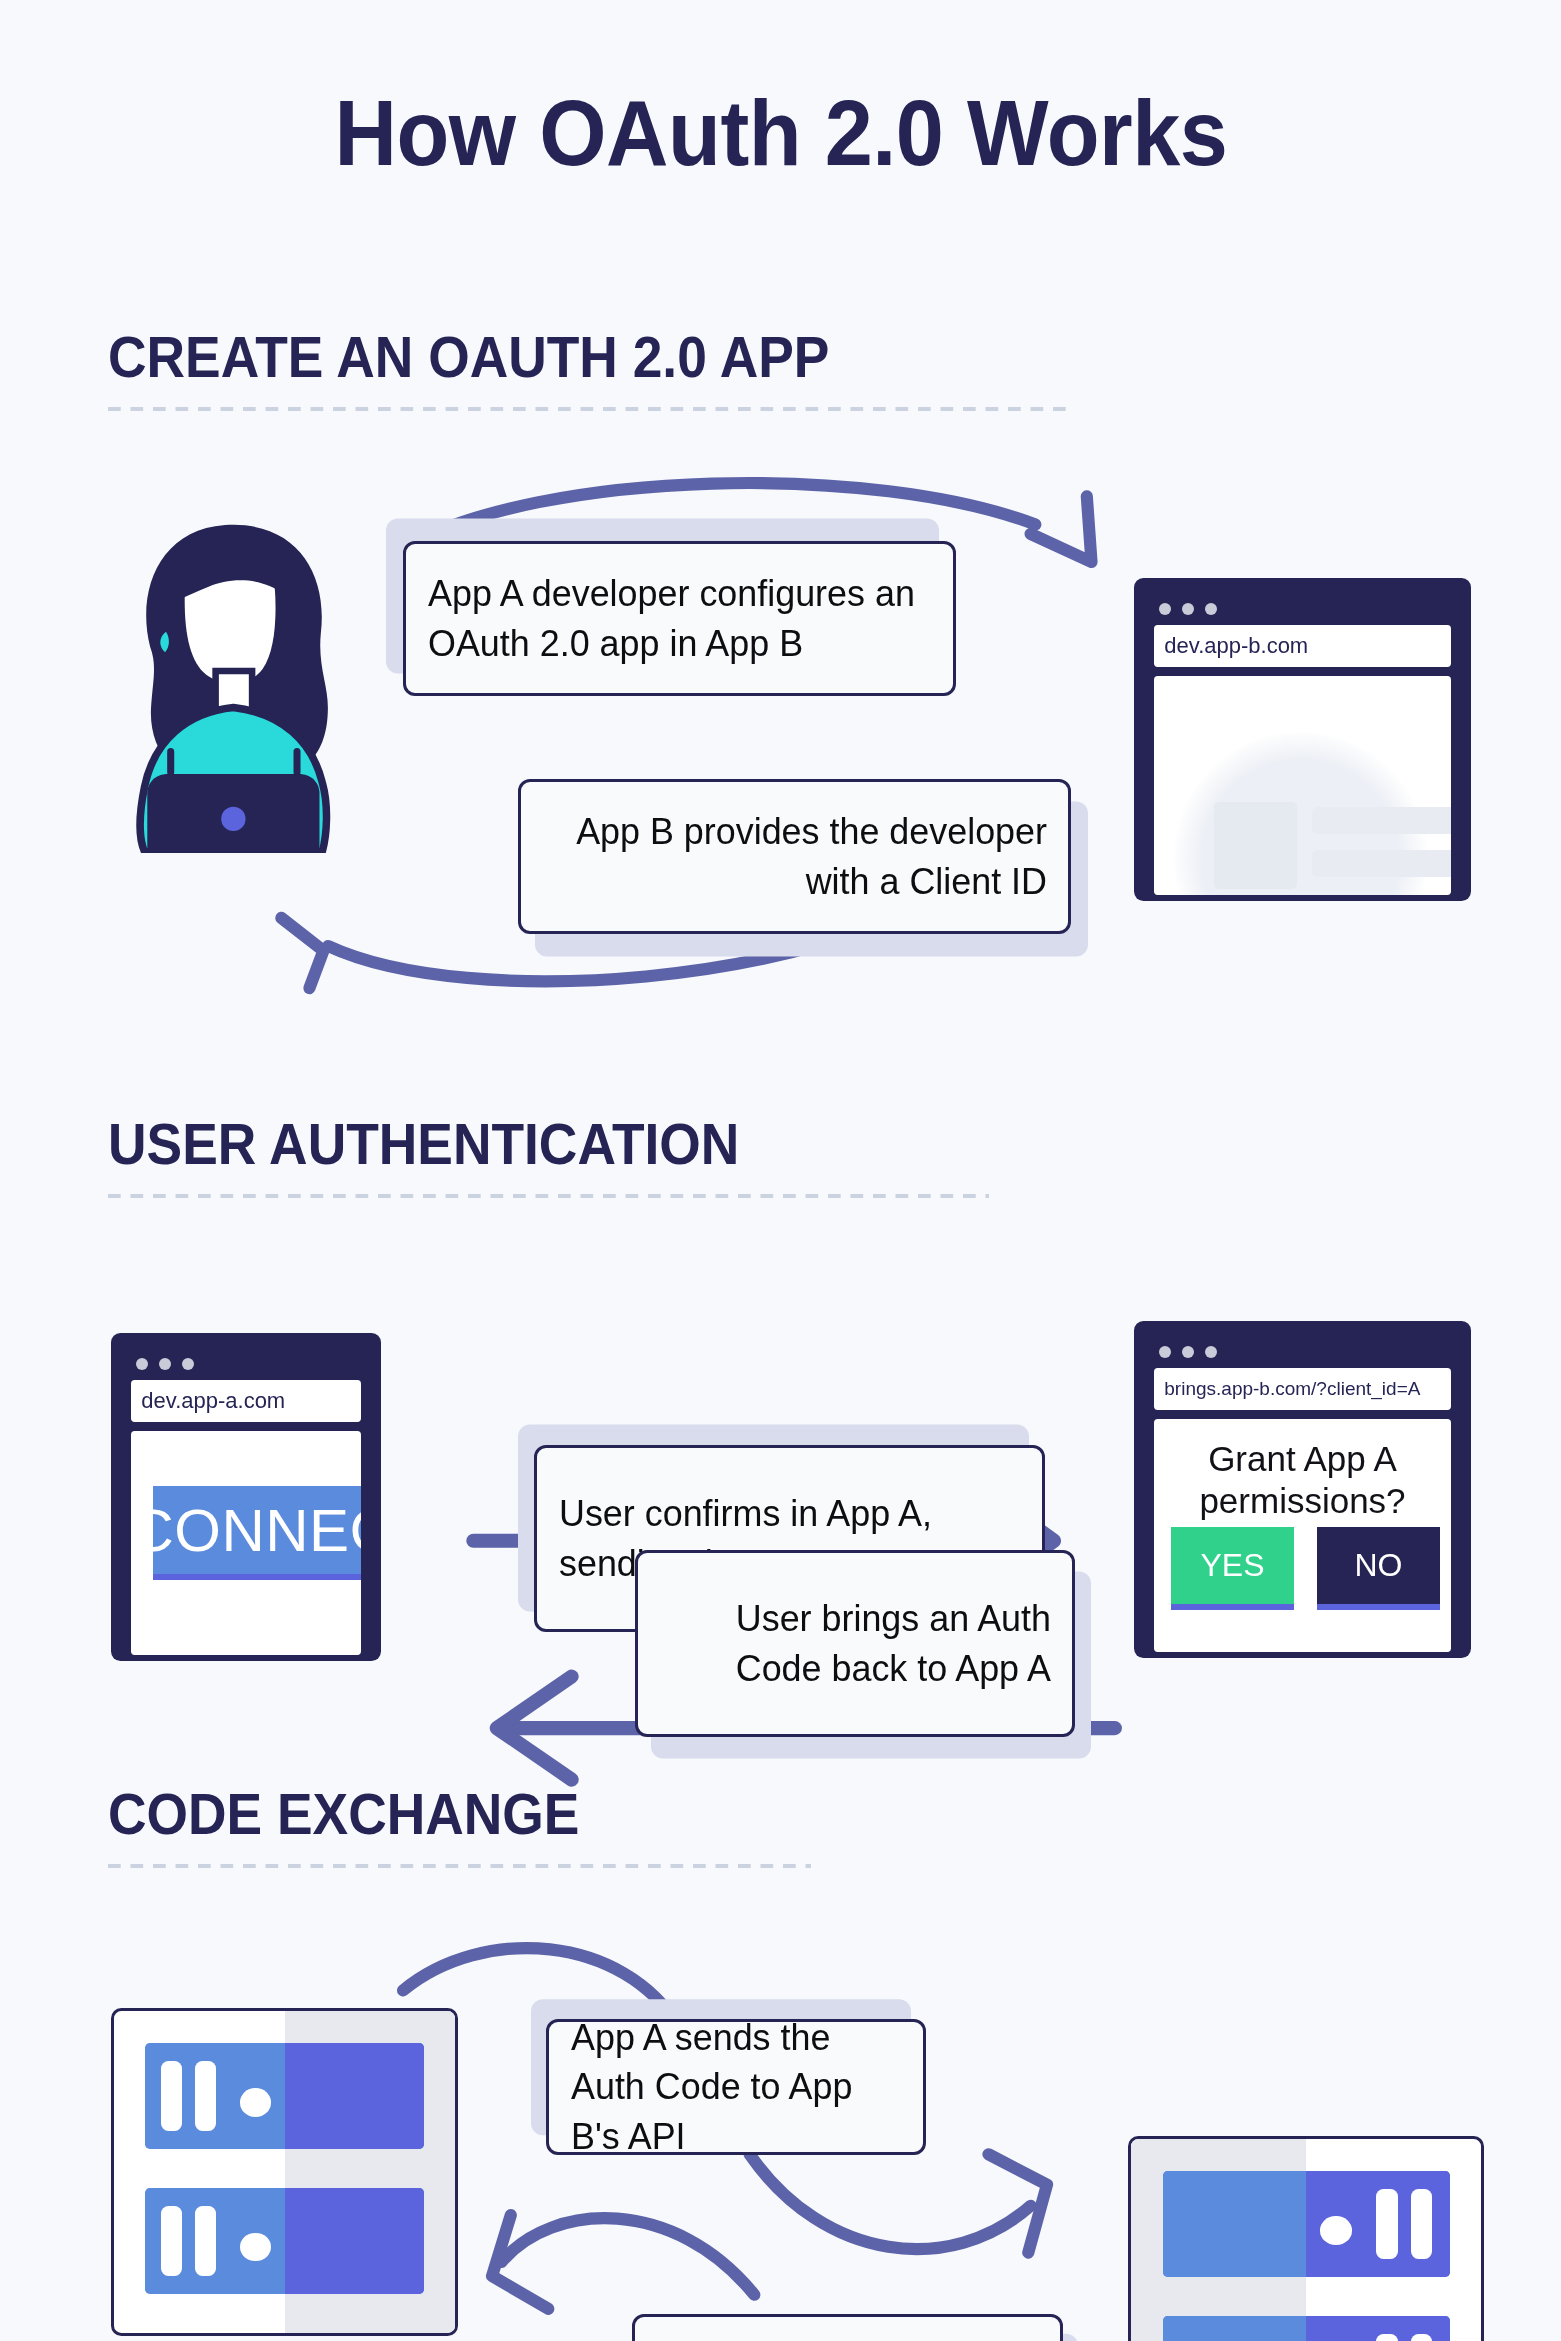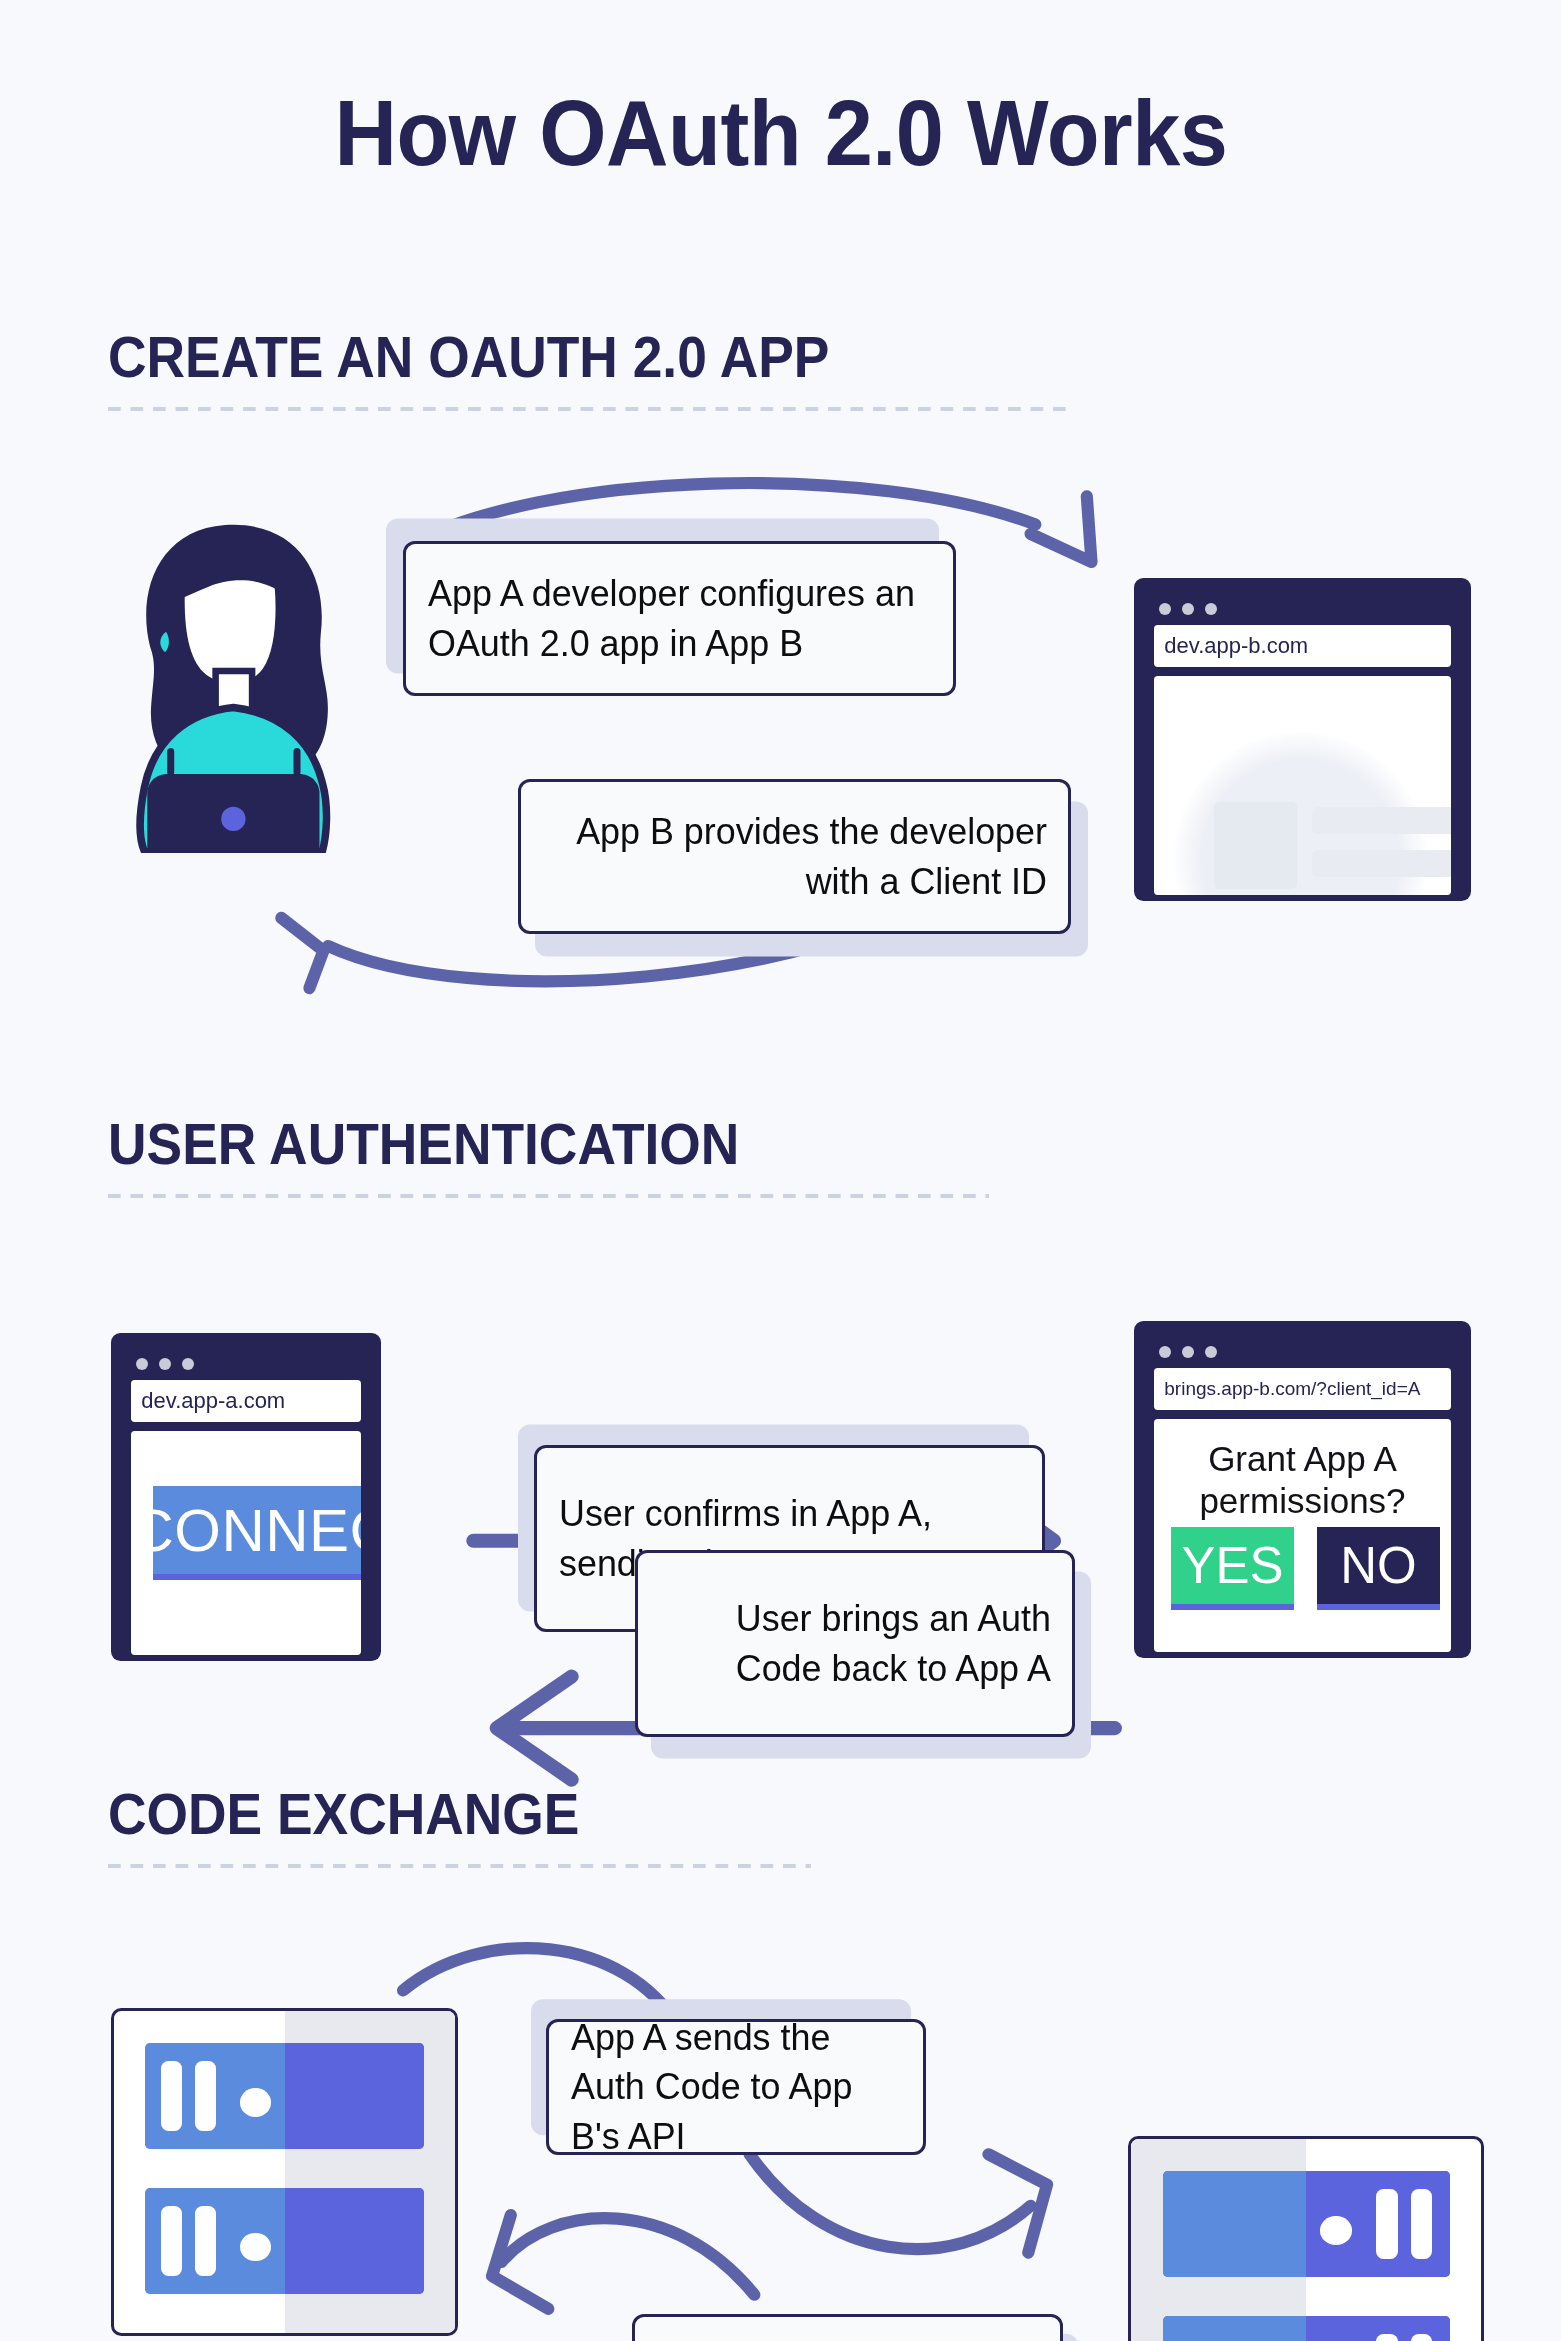--- a/index.html
+++ b/index.html
@@ -86,21 +86,21 @@
   }
 
   
   .grant-q{
     position:absolute; width:100%; text-align:center;
     font-size:35px; line-height:1.18; color:#111117;
     font-family:"Liberation Sans Narrow","Liberation Sans",sans-serif;
   }
   .yn-btn{
     position:absolute; display:flex; align-items:center; justify-content:center;
-    color:#ffffff; font-size:51px;
+    color:#ffffff; font-size:32px;
     font-family:"Liberation Sans Narrow","Liberation Sans",sans-serif;
     border-bottom:6.6px solid #5b64dd;
   }
 
   
   .server{
     position:absolute; background:#ffffff; border:3.7px solid #252454; border-radius:10.3px;
     overflow:hidden;
   }
   .server .half{ position:absolute; top:0; bottom:0; width:50%; background:#e7e9ee; }

